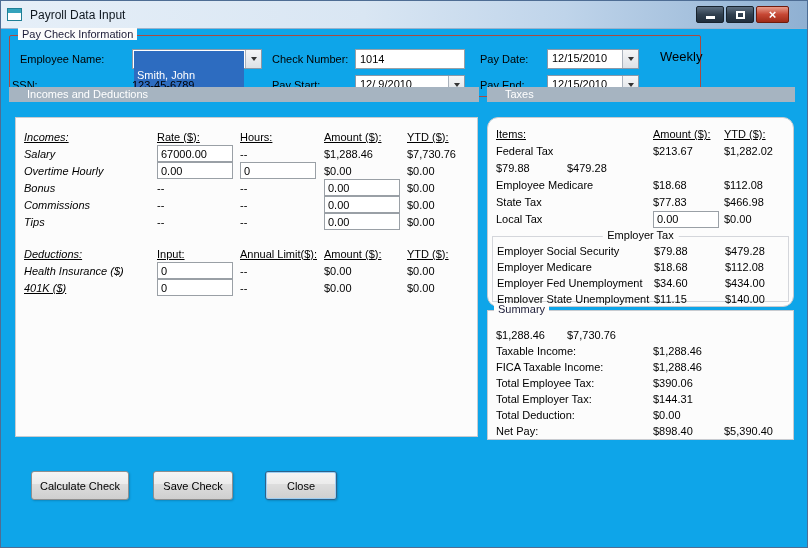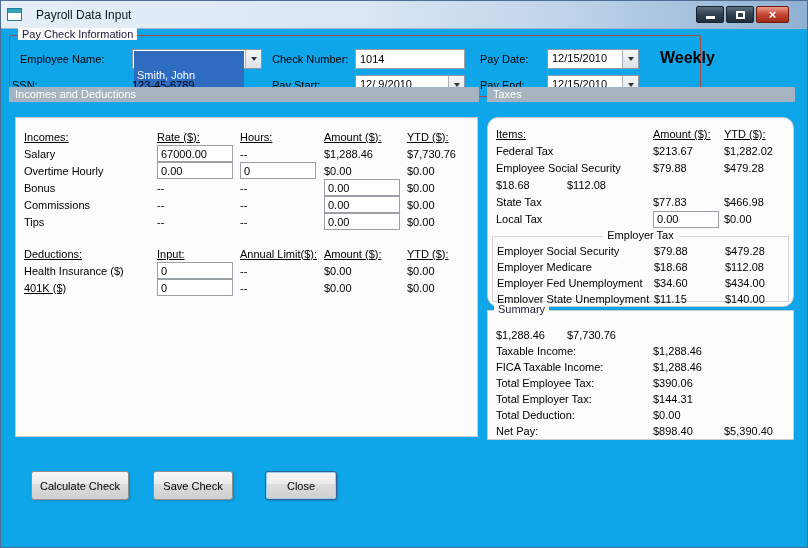--- a/index.html
+++ b/index.html
@@ -6,21 +6,21 @@
   html,body { width:808px; height:548px; }
   body { font-family:"Liberation Sans",sans-serif; font-size:11px; color:#000; background:#e8eef5; }
   .window { position:relative; width:808px; height:548px; border:1px solid #4e6d94; background:#fbfbfb; overflow:hidden; }
 
   
   .titlebar { position:absolute; left:0; top:0; width:100%; height:28px;
     background:linear-gradient(to right,#e6eff8 0%,#d9e6f3 45%,#bfd4ea 70%,#8fb0d2 100%);
     border-bottom:1px solid #9ab2cc; display:flex; align-items:center; padding-left:6px; }
   .app-icon { width:15px; height:13px; border:1px solid #1f7e95; background:#fff; position:relative; }
   .app-icon::before { content:""; position:absolute; left:0; top:0; width:100%; height:4px; background:#35a3bc; }
-  .win-title { margin-left:14px; font-size:12px; color:#101820; }
+  .win-title { margin-left:8px; font-size:12px; color:#101820; }
   .caption-buttons { position:absolute; right:18px; top:5px; display:flex; gap:2px; }
   .cap-btn { width:28px; height:17px; border-radius:2px; display:flex; align-items:center; justify-content:center;
     background:linear-gradient(#5d6e80,#31404f 50%,#202e3c); border:1px solid #17222d; cursor:default; }
   .cap-btn.close-btn { width:33px; background:linear-gradient(#e89c8b,#c64734 50%,#a02a17); border-color:#6f1a0b; }
   .glyph-min { width:9px; height:3px; background:#fff; margin-top:6px; }
   .glyph-max { width:9px; height:8px; border:2px solid #fff; }
   .glyph-close { color:#fff; font-size:13px; font-weight:bold; line-height:1; }
 
   
   .form-body { position:absolute; left:0; top:28px; width:100%; height:519px; background:#0ea5e9; }
@@ -37,37 +37,37 @@
   .combo-text.sel { background:#2d6cc0; color:#fff; margin:1px; padding:18px 3px; }
   .combo-btn { width:16px; background:linear-gradient(#f5f6f7,#dde1e6); border-left:1px solid #aab2bc;
     display:flex; align-items:center; justify-content:center; }
   .tri { width:0; height:0; border-left:3px solid transparent; border-right:3px solid transparent; border-top:4px solid #333; }
 
   .tb { border:1px solid #9aa0a6; background:#fff; font:11px "Liberation Sans",sans-serif; padding:4px 4px; }
   .tb.abs { position:absolute; height:20px; }
   .tb.cell { width:76px; height:17px; padding:0 3px; }
   .tb.cell-sm { width:66px; height:17px; padding:0 3px; }
 
-  .band { position:absolute; top:58px; height:15px; background:#a6b4c1; color:#fff; line-height:15px; padding-left:6px; }
+  .band { position:absolute; top:58px; height:15px; background:#a6b4c1; color:#fff; line-height:15px; padding-left:18px; }
 
   .panel { position:absolute; background:#fcfcfc; border:1px solid #c8cbd0; }
   #incomes-panel { left:14px; top:88px; width:463px; height:320px; }
   #taxes-panel   { left:486px; top:88px; width:307px; height:190px;border-radius:11px; }
   #summary-panel { left:486px; top:281px; width:307px; height:130px; }
 
   .lrow { position:absolute; left:0; width:100%; height:17px; display:flex; align-items:center; padding-left:8px; }
-  .lc0 { width:133px; } .lc1 { width:83px; } .lc2 { width:84px; } .lc3 { width:83px; } .lc4 { flex:1; }
+  .lc0 { width:133px;font-style:italic; } .lc1 { width:83px; } .lc2 { width:84px; } .lc3 { width:83px; } .lc4 { flex:1; }
 
   .rrow { position:absolute; left:0; width:100%; height:16px; display:flex; align-items:center; padding-left:8px; }
   .rc0 { width:157px; } .rc1 { width:71px; } .rc2 { flex:1; }
 
   .employer-box { position:absolute; left:4px; top:118px; width:297px; height:66px; border:1px solid #d4d6db; }
   .employer-legend { position:absolute; top:-8px; left:50%; transform:translateX(-50%); background:#fcfcfc; padding:0 5px; white-space:nowrap; }
 
-  .weekly { position:absolute; left:650px; top:13px; font-weight:bold; font-size:16px; }
+  .weekly { position:absolute; left:650px; top:13px; font-weight:normal; font-size:13px; }
 
   .btn { position:absolute; top:442px; height:29px; font:11px "Liberation Sans",sans-serif;
     background:linear-gradient(#f5f5f5,#ebebeb 45%,#dddddd 46%,#cfcfcf);
     border:1px solid #8f8f8f; border-radius:3px; box-shadow:1px 1px 2px rgba(0,0,0,0.18); cursor:default; }
   .btn.default { border:1px solid #2c628b; box-shadow:inset 0 0 0 1px #9ecef2, 1px 1px 2px rgba(0,0,0,0.18); }
 </style>
 </head>
 <body>
 
 <div class="window">
@@ -219,25 +219,25 @@
         <span class="rc1 u">Amount ($):</span>
         <span class="rc2 u">YTD ($):</span>
       </div>
 
       <div class="rrow" style="top:25px">
         <span class="rc0">Federal Tax</span>
         <span class="rc1">$213.67</span>
         <span class="rc2">$1,282.02</span>
       </div>
       <div class="rrow" style="top:42px">
-        <span class="rc0">Employee Social Security</span>
         <span class="rc1">$79.88</span>
         <span class="rc2">$479.28</span>
       </div>
       <div class="rrow" style="top:59px">
+        <span class="rc0">Employee Medicare</span>
         <span class="rc1">$18.68</span>
         <span class="rc2">$112.08</span>
       </div>
       <div class="rrow" style="top:76px">
         <span class="rc0">State Tax</span>
         <span class="rc1">$77.83</span>
         <span class="rc2">$466.98</span>
       </div>
 
       <div class="rrow" style="top:93px">

